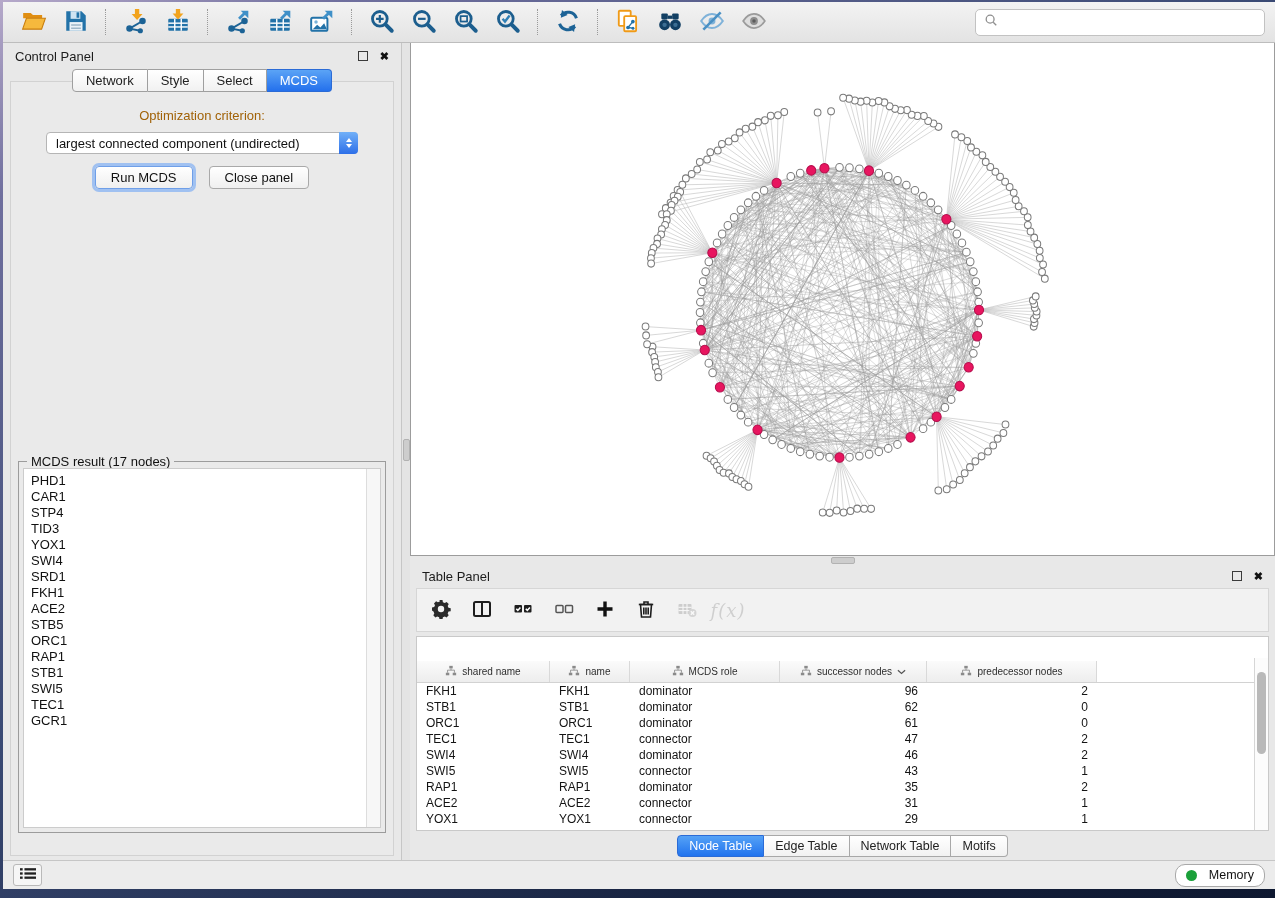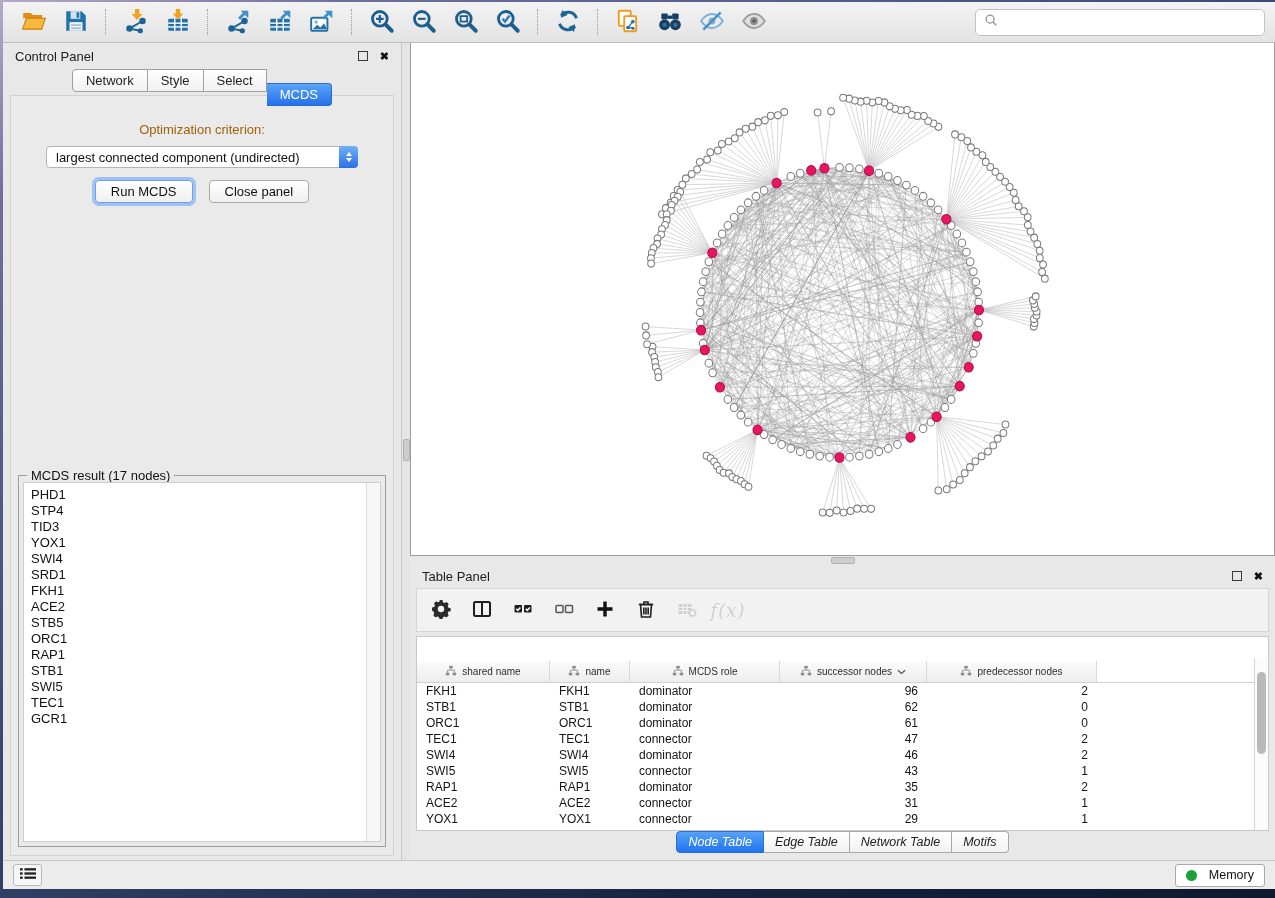--- a/index.html
+++ b/index.html
@@ -26,21 +26,21 @@
   
   .control-panel{width:398px;flex:none;display:flex;flex-direction:column;background:#e8e8e8;}
   .panel-header{height:26px;display:flex;align-items:center;padding:0 12px;font-size:13px;color:#1c1c1c;flex:none;}
   .ph-icons{margin-left:auto;display:flex;gap:12px;align-items:center;}
   .float-ic{width:8px;height:8px;border:1.6px solid #3a3a3a;display:inline-block;}
   .close-ic{font-size:11px;font-weight:bold;color:#111;line-height:1;cursor:pointer;}
   .tabrow{display:flex;justify-content:center;position:relative;z-index:2;margin-bottom:-11px;flex:none;}
   .ctab{height:21px;padding:0 13px;font-size:13px;display:flex;align-items:center;color:#222;cursor:pointer;
     background:linear-gradient(#ffffff,#f1f1f1);border:1px solid #9f9f9f;border-left:none;}
   .ctab:first-child{border-left:1px solid #9f9f9f;border-radius:4px 0 0 4px;}
-  .ctab:last-child{border-radius:0 4px 4px 0;margin-top:14px;}
+  .ctab:last-child{border-radius:0 4px 4px 0;}
   .ctab.active{background:linear-gradient(#5ba4f6,#2470ec);color:#fff;border-color:#2b6bd6;}
   .panel-body{flex:1;margin:0 7px 4px;border:1px solid #d2d2d2;background:#eaeaea;padding-top:16px;min-height:0;}
   .opt-label{text-align:center;font-size:13px;color:#a16207;margin-top:10px;}
   .dropdown{margin:9px auto 0;width:312px;height:22px;background:#fff;border:1px solid #b5b5b5;border-radius:4px;
     display:flex;align-items:center;font-size:13px;color:#111;padding-left:9px;position:relative;cursor:pointer;box-sizing:border-box;}
   .stepper{position:absolute;right:-1px;top:-1px;width:19px;height:22px;border-radius:0 4px 4px 0;
     background:linear-gradient(#71b0f8,#2d6fe8);display:flex;flex-direction:column;align-items:center;justify-content:center;gap:2px;}
   .arr-up{width:0;height:0;border:3.4px solid transparent;border-top-width:0;border-bottom:4.2px solid #fff;}
   .arr-dn{width:0;height:0;border:3.4px solid transparent;border-bottom-width:0;border-top:4.2px solid #fff;}
   .btnrow{display:flex;justify-content:center;gap:16px;margin-top:12px;}
@@ -83,32 +83,32 @@
   .tp-table{flex:1;margin:4px 6px 0;background:#fff;border:1px solid #c9c9c9;display:flex;flex-direction:column;position:relative;min-height:0;}
   .thead{display:flex;height:21px;flex:none;background:linear-gradient(#fbfbfb,#ededed);border-bottom:1px solid #d2d2d2;font-size:10px;color:#2e2e2e;margin-top:24px;}
   .th{display:flex;align-items:center;justify-content:center;gap:5px;border-right:1px solid #d9d9d9;box-sizing:border-box;flex:none;cursor:pointer;}
   .th.filler{flex:1;border-right:none;background:#fff;cursor:default;}
   .tbody{flex:1;overflow:hidden;font-size:12px;color:#141414;}
   .trow{display:flex;height:16px;align-items:center;}
   .td{padding:0 9px;white-space:nowrap;overflow:hidden;box-sizing:border-box;flex:none;}
   .td.num{text-align:right;}
   .vscroll{position:absolute;right:0;top:21px;bottom:0;width:13px;border-left:1px solid #d6d6d6;background:#fcfcfc;}
   .vthumb{position:absolute;left:2px;right:2px;top:14px;height:82px;background:#b9b9b9;border-radius:5px;}
-  .tp-tabs{height:29px;flex:none;display:flex;align-items:flex-start;justify-content:center;font-style:italic;}
+  .tp-tabs{height:29px;flex:none;display:flex;align-items:center;justify-content:center;}
   .btab{height:20px;padding:0 11px;font-size:12.5px;display:flex;align-items:center;color:#222;cursor:pointer;
     background:linear-gradient(#ffffff,#f2f2f2);border:1px solid #a8a8a8;border-left:none;}
   .btab:first-child{border-left:1px solid #a8a8a8;border-radius:4px 0 0 4px;}
   .btab:last-child{border-radius:0 4px 4px 0;}
   .btab.active{background:linear-gradient(#55a2f6,#2173ee);color:#fff;border-color:#2b6bd6;}
 
   
   .statusbar{height:28px;flex:none;background:#ececec;border-top:1px solid #c6c6c6;display:flex;align-items:center;padding:0 10px;}
   .sb-left{width:29px;height:22px;background:#f6f6f6;border:1px solid #b9b9b9;border-radius:3px;
     display:flex;align-items:center;justify-content:center;cursor:pointer;}
-  .memory{margin-left:auto;height:23px;padding:0 10px;background:#fff;border:1px solid #a9a9a9;border-radius:3px;
+  .memory{margin-left:auto;height:23px;padding:0 10px;background:#fff;border:1px solid #a9a9a9;border-radius:10px;
     display:flex;align-items:center;gap:12px;font-size:12.5px;color:#111;cursor:pointer;}
   .dot{width:11px;height:11px;border-radius:50%;background:#1ba03a;flex:none;}
   .disabled{opacity:.55;cursor:default;}
 </style>
 </head>
 <body>
 
 <div class="desktop">
   <div class="app">
 
@@ -311,20 +311,21 @@
           </div>
           <div class="btnrow">
             <button class="mac-btn focusring">Run MCDS</button>
             <button class="mac-btn">Close panel</button>
           </div>
           <div class="result-box">
             <span class="result-legend">MCDS result (17 nodes)</span>
             <div class="result-inner">
               <div class="result-list">
                   <div class="mcds-item">PHD1</div>
+                  <div class="mcds-item">CAR1</div>
                   <div class="mcds-item">STP4</div>
                   <div class="mcds-item">TID3</div>
                   <div class="mcds-item">YOX1</div>
                   <div class="mcds-item">SWI4</div>
                   <div class="mcds-item">SRD1</div>
                   <div class="mcds-item">FKH1</div>
                   <div class="mcds-item">ACE2</div>
                   <div class="mcds-item">STB5</div>
                   <div class="mcds-item">ORC1</div>
                   <div class="mcds-item">RAP1</div>

